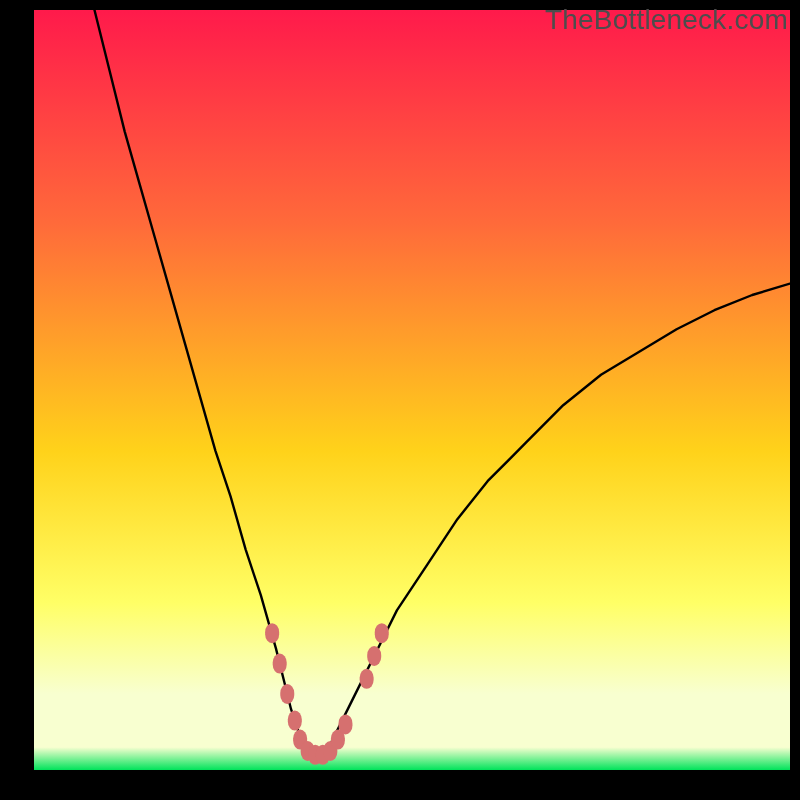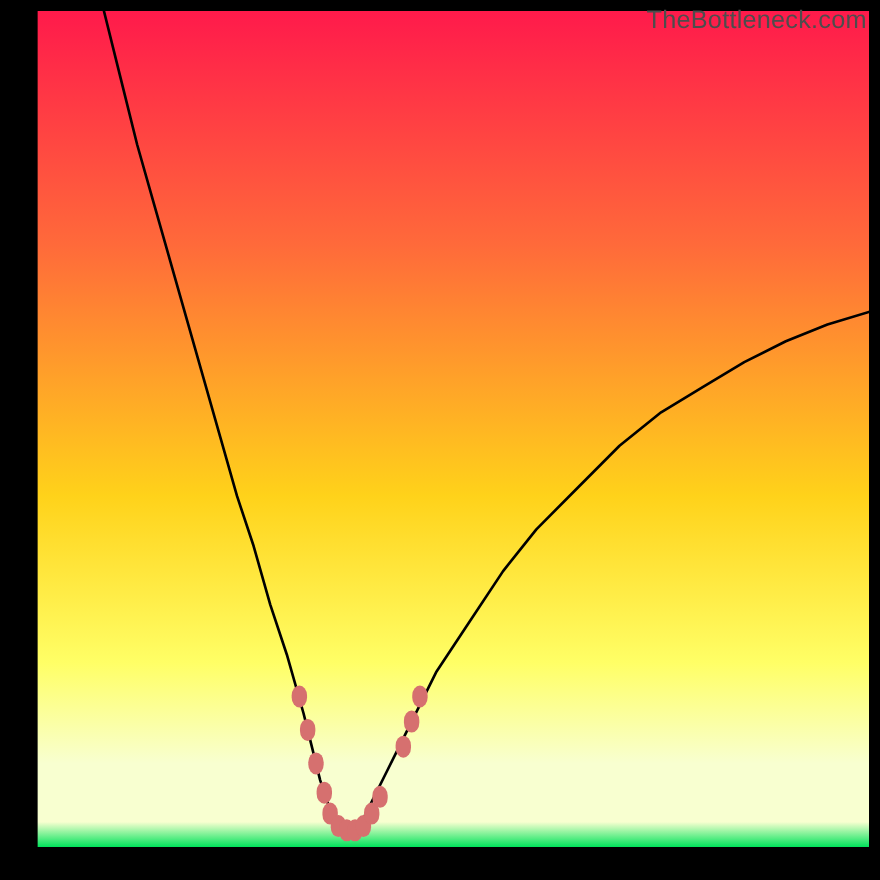--- a/index.html
+++ b/index.html
@@ -21,21 +21,21 @@
     left: 34px;
     top: 10px;
     width: 756px;
     height: 760px;
   }
   .watermark {
     position: absolute;
     top: 4px;
     right: 12px;
     color: #4d4d4d;
-    font-size: 23px;
+    font-size: 28px;
     font-weight: 400;
     letter-spacing: 0.2px;
     z-index: 5;
   }
 </style>
 </head>
 <body>
 
 <div class="frame">
   <div class="watermark">TheBottleneck.com</div>

